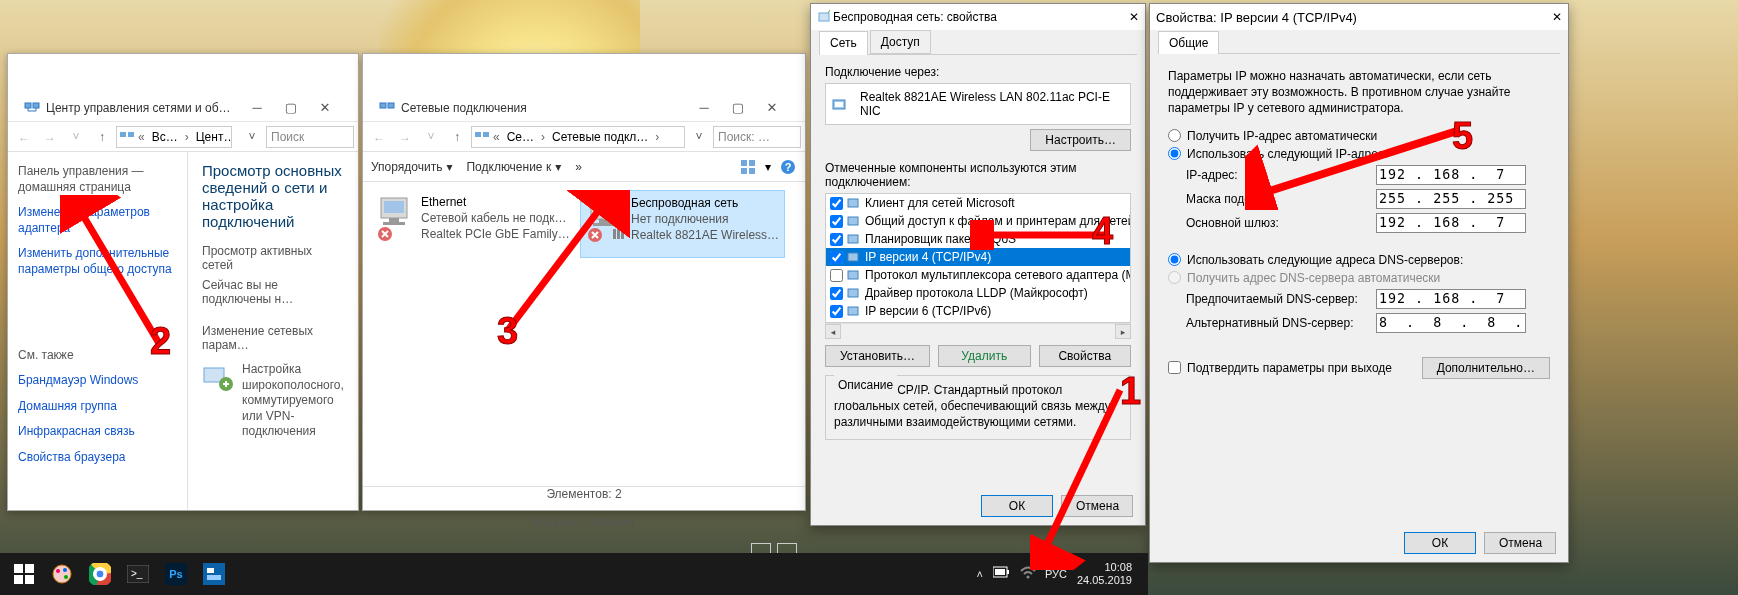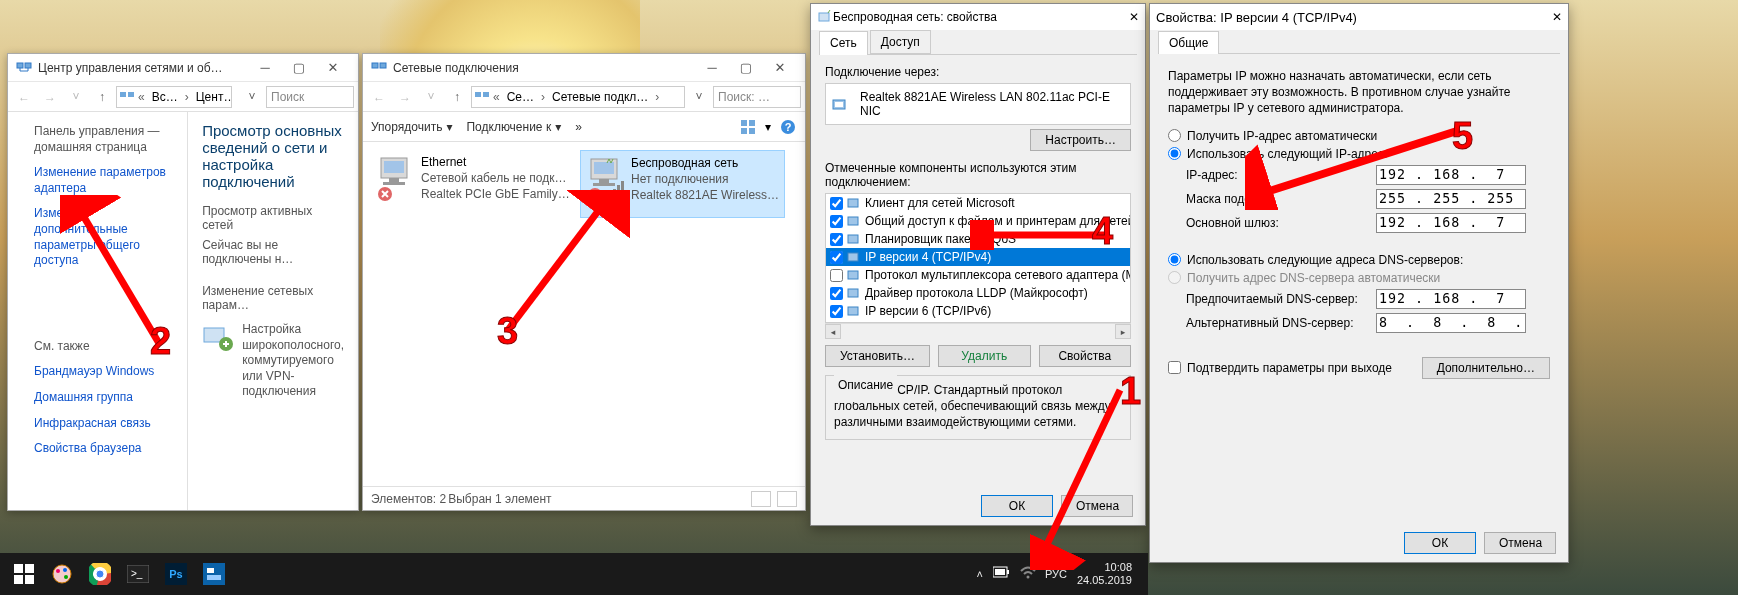--- a/index.html
+++ b/index.html
@@ -3,21 +3,21 @@
 <meta charset="utf-8">
 <style>
   * { box-sizing: border-box; margin: 0; padding: 0; font-family: "Segoe UI", Tahoma, sans-serif; }
   body { width: 1738px; height: 595px; background: linear-gradient(180deg,#e8d9a8 0%,#c89f5a 40%,#3b4a3d 100%); position: relative; overflow: hidden; }
 
   
   .sun { position:absolute; top:0; left:380px; width:260px; height:260px; background: radial-gradient(circle at 60% 40%, #fff7d1 0%, #f7e38a 30%, #e4c46d 60%, transparent 80%); pointer-events:none; }
 
   
   .win { position:absolute; background:#fff; border:1px solid #aaa; box-shadow:0 2px 8px rgba(0,0,0,0.3); font-size:12px; color:#000; display:flex; flex-direction:column; }
-  .titlebar { display:flex; align-items:center; height:28px; padding:0 8px; background:#fff; border-bottom:1px solid #e7e7e7; }
+  .titlebar { display:flex; align-items:center; height:28px; padding:0 16px; background:#fff; border-bottom:1px solid #e7e7e7;margin-top:40px; }
   .titlebar .ticon { width:16px; height:16px; margin-right:6px; display:flex; align-items:center; justify-content:center; }
   .titlebar .ttxt { flex:1; font-size:12px; color:#333; white-space:nowrap; overflow:hidden; text-overflow:ellipsis; }
   .titlebar .tbtn { width:34px; height:24px; display:flex; align-items:center; justify-content:center; font-size:13px; color:#555; }
 
   
   .navbar { display:flex; align-items:center; height:30px; padding:2px 4px; border-bottom:1px solid #e0e0e0; gap:2px; }
   .navbtn { width:24px; height:24px; display:flex; align-items:center; justify-content:center; color:#606060; }
   .navbtn.dis { color:#bbb; }
   .breadcrumb { flex:1; display:flex; align-items:center; height:22px; border:1px solid #ccc; padding:0 2px; gap:3px; overflow:hidden; }
   .bc-ic { width:16px; height:16px; }
@@ -26,40 +26,40 @@
   .searchbox { width:88px; height:22px; border:1px solid #ccc; display:flex; align-items:center; padding:0 4px; color:#888; overflow:hidden; }
 
   
   .cmdbar { display:flex; align-items:center; height:30px; padding:0 8px; gap:14px; border-bottom:1px solid #e0e0e0; }
   .cmditem { color:#333; display:flex; align-items:center; gap:4px; }
   .cmdright { margin-left:auto; display:flex; align-items:center; gap:8px; }
   .cmdicon { width:18px; height:18px; }
 
   
   .w1body { display:flex; flex:1; overflow:hidden; }
-  .w1left { width:180px; border-right:1px solid #e0e0e0; padding:12px 10px;margin-left:16px; }
+  .w1left { width:180px; border-right:1px solid #e0e0e0; padding:12px 10px; }
   .w1left .lnk { color:#15c; margin-bottom:10px; line-height:1.3; }
   .w1left .mut { color:#555; margin-bottom:10px; line-height:1.3; }
   .w1right { flex:1; padding:10px 14px; }
   .w1right h3 { color:#0a3f6b; font-size:15px; font-weight:400; margin-bottom:14px; }
   .w1row { display:flex; gap:8px; margin-bottom:10px; align-items:flex-start; }
   .w1row .ico { width:32px; height:32px; flex-shrink:0; }
   .w1row .txt { font-size:12px; line-height:1.3; }
   .w1row .txt .hd { color:#15c; }
   .w1sub { color:#555; }
 
   
   .w2body { flex:1; display:flex; padding:8px; gap:4px; align-content:flex-start; flex-wrap:wrap; }
   .adapter { width:205px; height:68px; display:flex; padding:4px; gap:6px; }
   .adapter.sel { background:#cce8ff; border:1px solid #99d1ff; }
   .adapter .aicon { width:40px; height:48px; position:relative; }
   .adapter .atxt { flex:1; overflow:hidden; line-height:1.35; }
   .adapter .atxt .an { color:#000; white-space:nowrap; overflow:hidden; text-overflow:ellipsis; }
   .adapter .atxt .as { color:#555; white-space:nowrap; overflow:hidden; text-overflow:ellipsis; }
-  .w2status { height:24px; border-top:1px solid #e0e0e0; display:flex; align-items:center; padding:0 8px; color:#555; gap:2px; }
+  .w2status { height:24px; border-top:1px solid #e0e0e0; display:flex; align-items:center; padding:0 8px; color:#555; gap:14px;flex-direction:column; }
   .w2status .r { margin-left:auto; display:flex; gap:6px; }
   .viewbtn { width:20px; height:16px; border:1px solid #ccc; }
 
   
   .dlg { position:absolute; background:#f0f0f0; border:1px solid #888; box-shadow:0 4px 12px rgba(0,0,0,0.35); font-size:12px; display:flex; flex-direction:column; }
   .dlg .dtitle { display:flex; align-items:center; height:26px; padding:0 6px; background:#fff; }
   .dlg .dtitle .ttxt { flex:1; font-size:12px; }
   .tabs { display:flex; border-bottom:1px solid #ccc; margin:0 8px; }
   .tab { padding:4px 10px; border:1px solid #ccc; border-bottom:none; background:#fff; margin-right:2px; position:relative; top:1px; }
   .tab.inact { background:#f0f0f0; border-bottom:1px solid #ccc; top:0; }

